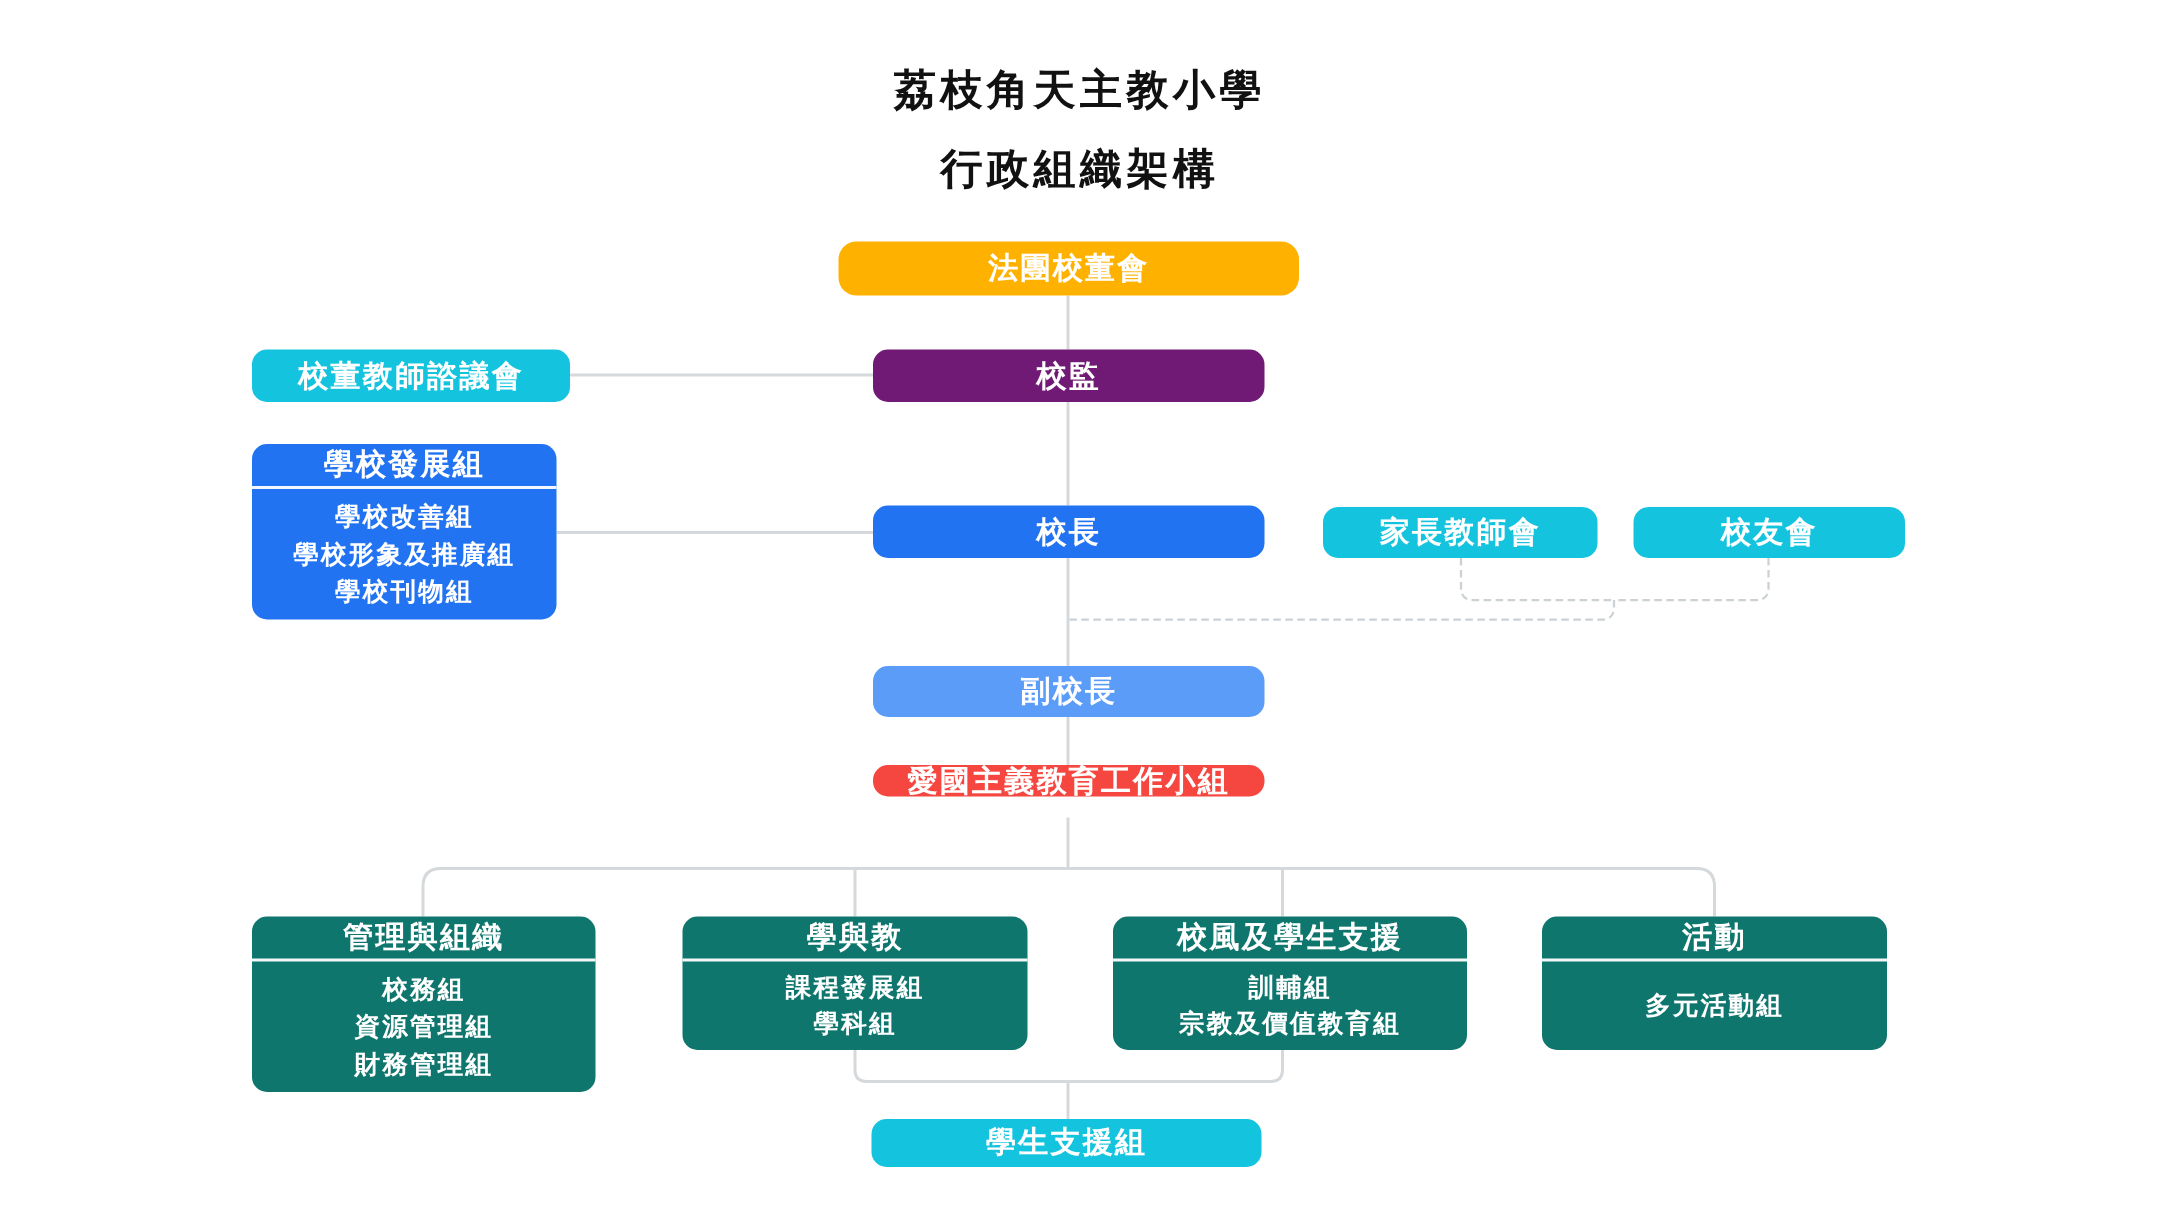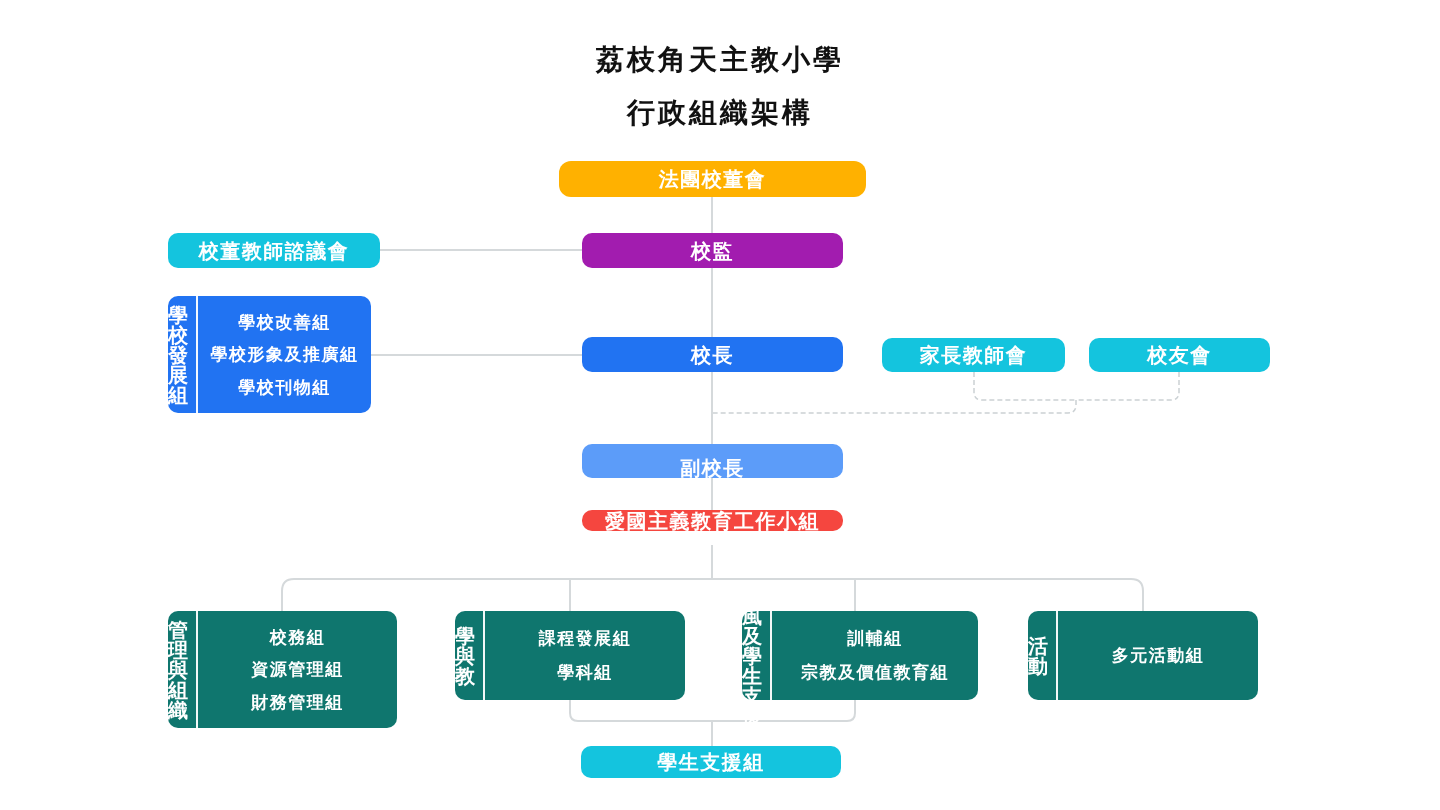--- a/index.html
+++ b/index.html
@@ -11,33 +11,33 @@
   .title{
     position:absolute;left:0;right:0;top:33px;text-align:center;
     color:#111111;font-size:28px;line-height:53px;font-weight:800;letter-spacing:3px;
   }
   .node{
     position:absolute;border-radius:10px;color:#ffffff;font-weight:700;
     display:flex;align-items:center;justify-content:center;
     letter-spacing:1.5px;box-sizing:border-box;
   }
   .single{font-size:20px;line-height:1;}
-  .compound{flex-direction:row;align-items:stretch;justify-content:flex-start;}
+  .compound{flex-direction:column;align-items:stretch;justify-content:flex-start;}
   .node-header{
     flex:0 0 28px;display:flex;align-items:center;justify-content:center;
     font-size:20px;line-height:1;
   }
   .divider{flex:0 0 2px;background:#ffffff;opacity:.95;}
   .node-body{flex:1 1 auto;display:flex;flex-direction:column;justify-content:space-evenly;padding:2px 0;}
   .node-item{text-align:center;font-size:17px;line-height:1;}
   .c-orange{background:#FFB100;}
-  .c-coral{background:#a21caf;}
+  .c-coral{background:#701a75;}
   .c-cyan{background:#14C4DE;}
   .c-blue{background:#2173F2;}
-  .c-lblue{background:#5C9CF9;align-items:flex-end;}
+  .c-lblue{background:#5C9CF9;}
   .c-red{background:#F5463F;}
   .c-purple{background:#0f766e;}
 </style>
 </head>
 <body>
 
 <div id="stage">
 
   <svg id="wires" viewBox="0 0 1440 810" xmlns="http://www.w3.org/2000/svg">
     <g fill="none" stroke="#D5D9DB" stroke-width="2">

